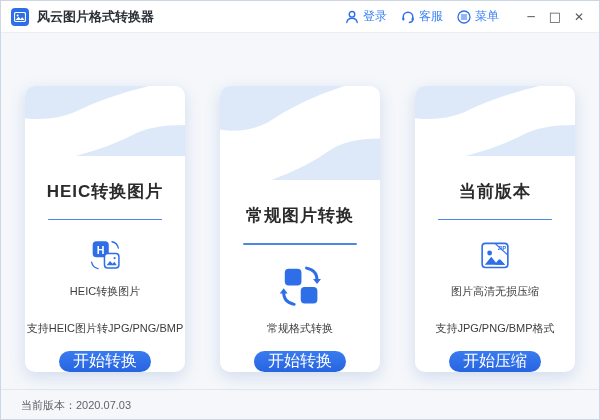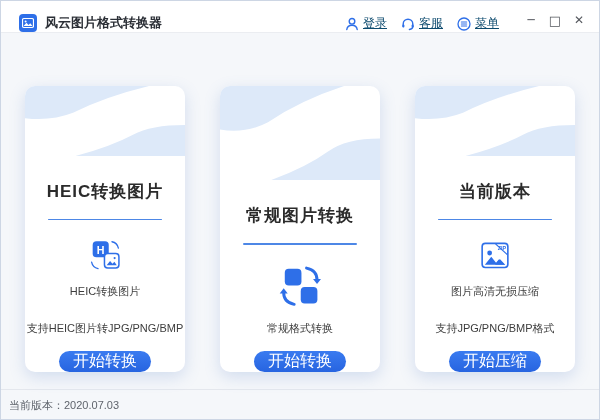--- a/index.html
+++ b/index.html
@@ -9,32 +9,32 @@
     width: 600px; height: 420px;
     border: 1px solid #cdd6e4;
     background: #f5f7fa;
     overflow: hidden;
     position: relative;
   }
   
   .titlebar {
     height: 32px; background: #ffffff;
     border-bottom: 1px solid #ebedf1;
-    display: flex; align-items: flex-end;
-    padding: 0 8px 0 18px;
+    display: flex; align-items: center;
+    padding: 0 8px 0 10px;
   }
   .app-icon {
     width: 18px; height: 18px; border-radius: 4px;
     background: #2e6fe8; display: flex; align-items: center; justify-content: center;
     flex: 0 0 auto;
   }
   .app-title { margin-left: 8px; font-size: 13px; font-weight: 700; color: #2b2f36; }
   .tb-right { margin-left: auto; display: flex; align-items: center; }
   .tb-item { display: flex; align-items: center; gap: 4px; margin-right: 14px; cursor: pointer; }
-  .tb-item span.lbl { font-size: 12px; color: #0c4a6e; text-decoration: underline; }
+  .tb-item span.lbl { font-size: 12px; color: #3b82f6; }
   .win-btns { display: flex; align-items: center; margin-left: 6px; }
   .win-btn {
     width: 24px; height: 24px; display: flex; align-items: center; justify-content: center;
     font-size: 12px; color: #55585e; cursor: pointer; font-family: "DejaVu Sans", sans-serif;
   }
   .win-btn.max { font-size: 13px; }
   
   .content {
     height: 356px; background: #f5f7fa;
     display: flex; justify-content: center; gap: 35px;
@@ -58,21 +58,21 @@
   .card-btn {
     margin-top: 15px; width: 92px; height: 26px; border: none; border-radius: 13px;
     background: linear-gradient(180deg, #3a7bf0, #2764e0);
     color: #ffffff; font-size: 16px; cursor: pointer;
     font-family: "Liberation Sans", "DejaVu Sans", sans-serif;
     display: flex; align-items: center; justify-content: center;
   }
   
   .statusbar {
     height: 32px; border-top: 1px solid #e4e7ed; background: #f5f7fa;
-    display: flex; align-items: center; padding: 0 8px;
+    display: flex; align-items: center; padding: 0 20px;
   }
   .version { font-size: 11px; color: #5f646c; }
 </style>
 </head>
 <body>
 
 <div class="titlebar">
   <div class="app-icon">
     <svg width="12" height="12" viewBox="0 0 12 12">
       <rect x="0.5" y="1.5" width="11" height="9" rx="1.5" fill="none" stroke="#ffffff" stroke-width="1.2"></rect>

